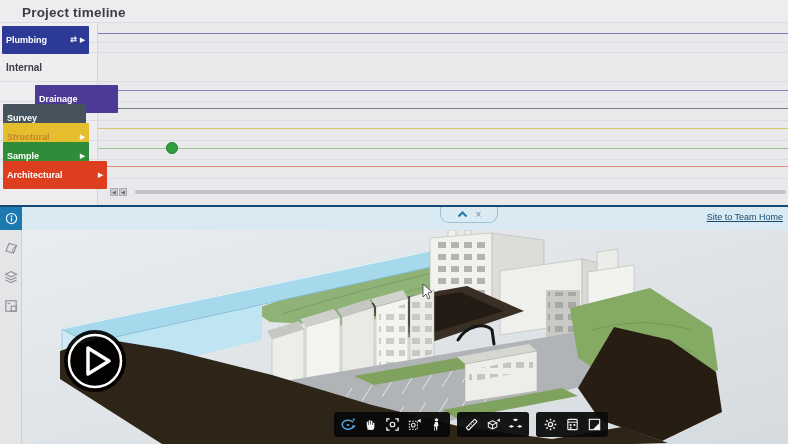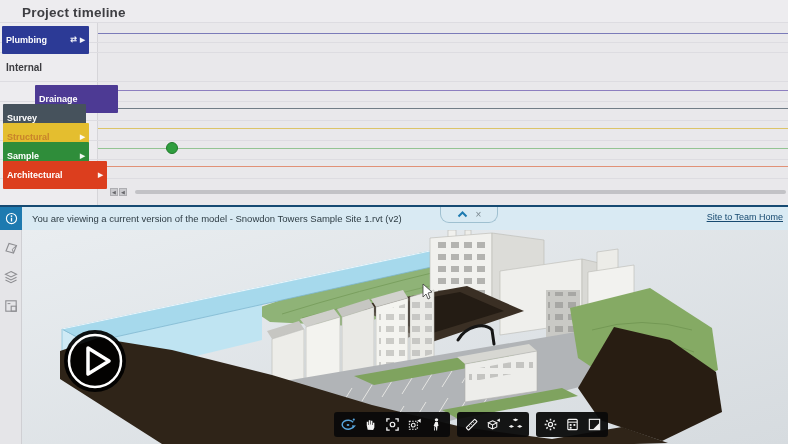--- a/index.html
+++ b/index.html
@@ -113,21 +113,20 @@
   </div>
 
   <div class="notif">
     <div class="notif-info">
       <svg width="15" height="15" viewBox="0 0 16 16">
         <circle cx="8" cy="8" r="5.4" fill="none" stroke="#ffffff" stroke-width="1.2"></circle>
         <circle cx="8" cy="5.4" r="0.95" fill="#ffffff"></circle>
         <rect x="7.3" y="7.2" width="1.4" height="4" fill="#ffffff"></rect>
       </svg>
     </div>
-    <div class="notif-msg">You are viewing a current version of the model - Snowdon Towers Sample Site 1.rvt (v2)</div>
     <div class="notif-tab">
       <svg width="11" height="7" viewBox="0 0 11 7" style="cursor:pointer">
         <polyline points="1.5,5.5 5.5,1.5 9.5,5.5" fill="none" stroke="#1d7ab0" stroke-width="2"></polyline>
       </svg>
       <span class="tab-x">×</span>
     </div>
     <span class="back-link">Site to Team Home</span>
   </div>
 
   <div class="viewer">

